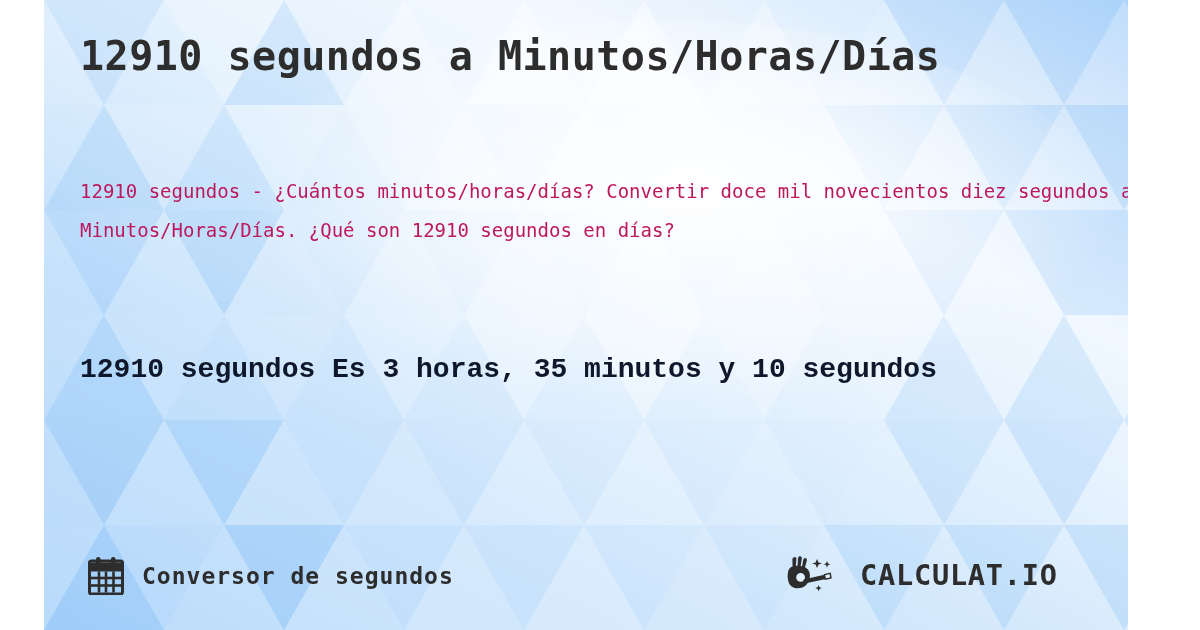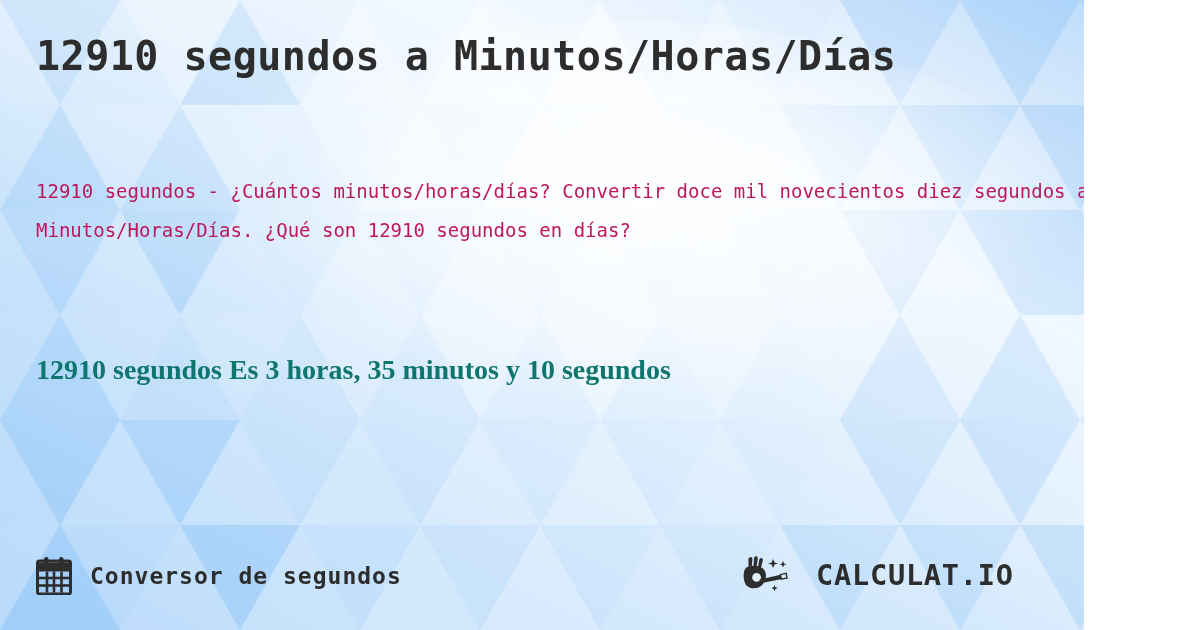--- a/index.html
+++ b/index.html
@@ -13,20 +13,21 @@
     font-family: "DejaVu Sans Mono", "Liberation Mono", monospace;
   }
 
   
   .page {
     position: relative;
     width: 1084px;
     height: 630px;
     overflow: hidden;
     background: #bcdcfb;
+    margin-left: 44px;
   }
 
   
   .bg {
     position: absolute;
     inset: 0;
     z-index: 0;
   }
   .bg svg {
     display: block;
@@ -71,31 +72,31 @@
     line-height: 39px;
     color: #be185d;
   }
 
   .result {
     position: absolute;
     left: 36px;
     top: 345px;
     width: 1030px;
     margin: 0;
-    font-family: Liberation Serif, serif;
+    font-family: Liberation Mono, monospace;
     font-size: 28px;
     font-weight: bold;
     line-height: 50px;
-    color: #0f766e;
+    color: #0f172a;
   }
 
   
   .footer {
     position: absolute;
-    left: 0;
+    left: 8px;
     right: 0;
     bottom: 28px;
     height: 52px;
     padding: 0 36px;
     box-sizing: border-box;
     display: flex;
     align-items: center;
     justify-content: space-between;
   }
 

